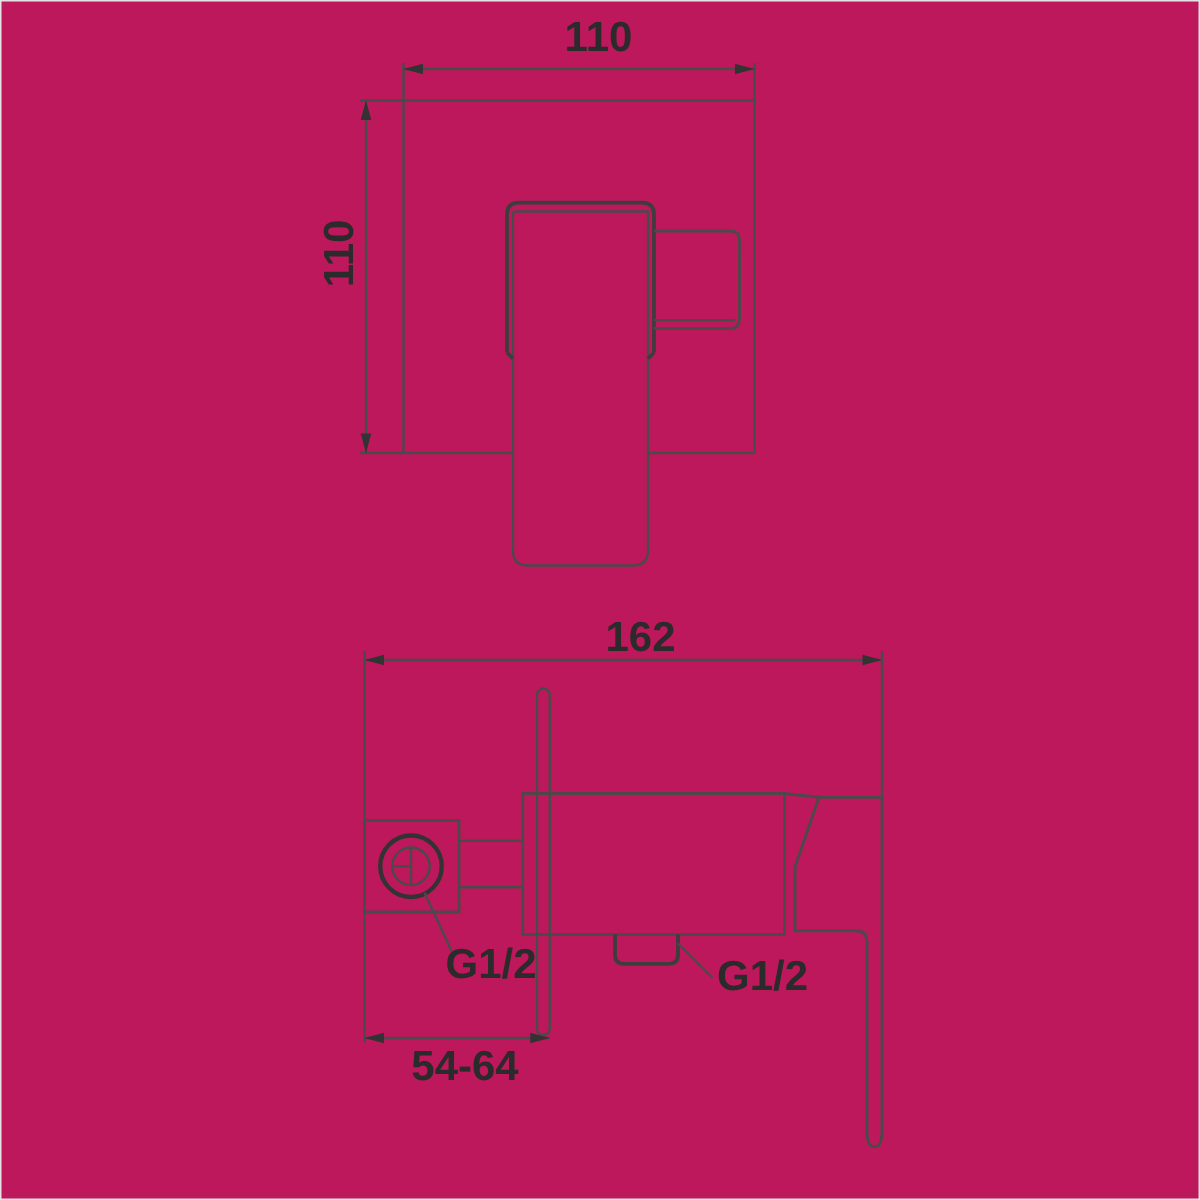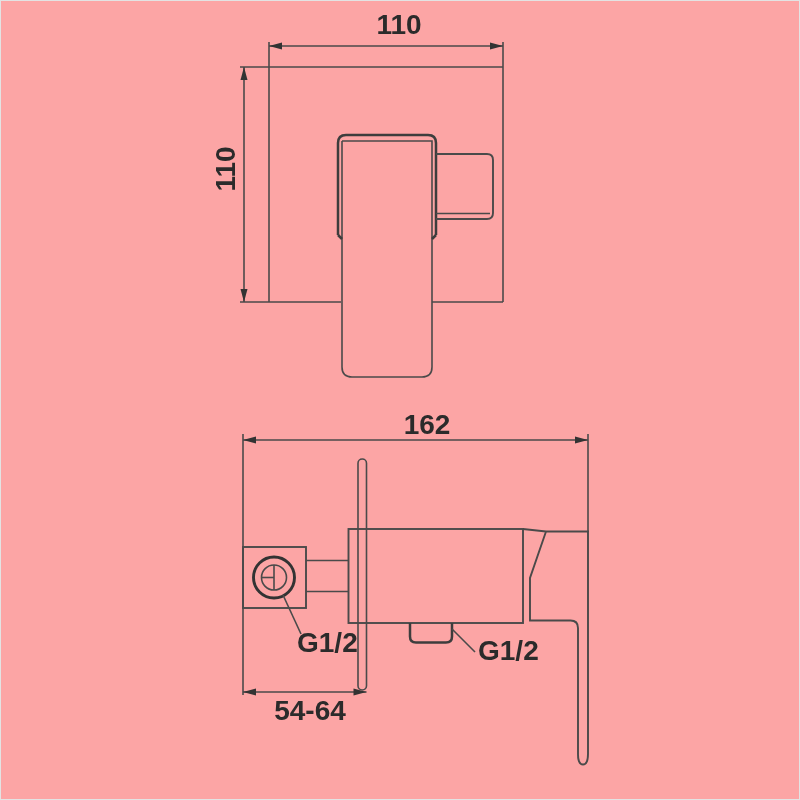--- a/index.html
+++ b/index.html
@@ -4,21 +4,21 @@
 <style>
   html, body {
     margin: 0;
     padding: 0;
     background: #ffffff;
   }
   #canvas {
     position: relative;
     width: 798px;
     height: 798px;
-    background: #fca5a5;
+    background: #be185d;
     border: 1px solid #e3e3e3;
     overflow: hidden;
     font-family: "Liberation Sans", sans-serif;
   }
   svg { display: block; }
   .thin-line   { stroke: #4a4a4a; stroke-width: 1.6; fill: none; }
   .med-line    { stroke: #4a4a4a; stroke-width: 1.9; fill: none; }
   .thick-line  { stroke: #3d3d3d; stroke-width: 2.5; fill: none; }
   .bold-line   { stroke: #333333; stroke-width: 2.9; fill: none; }
   .arrow       { fill: #333333; stroke: none; }

